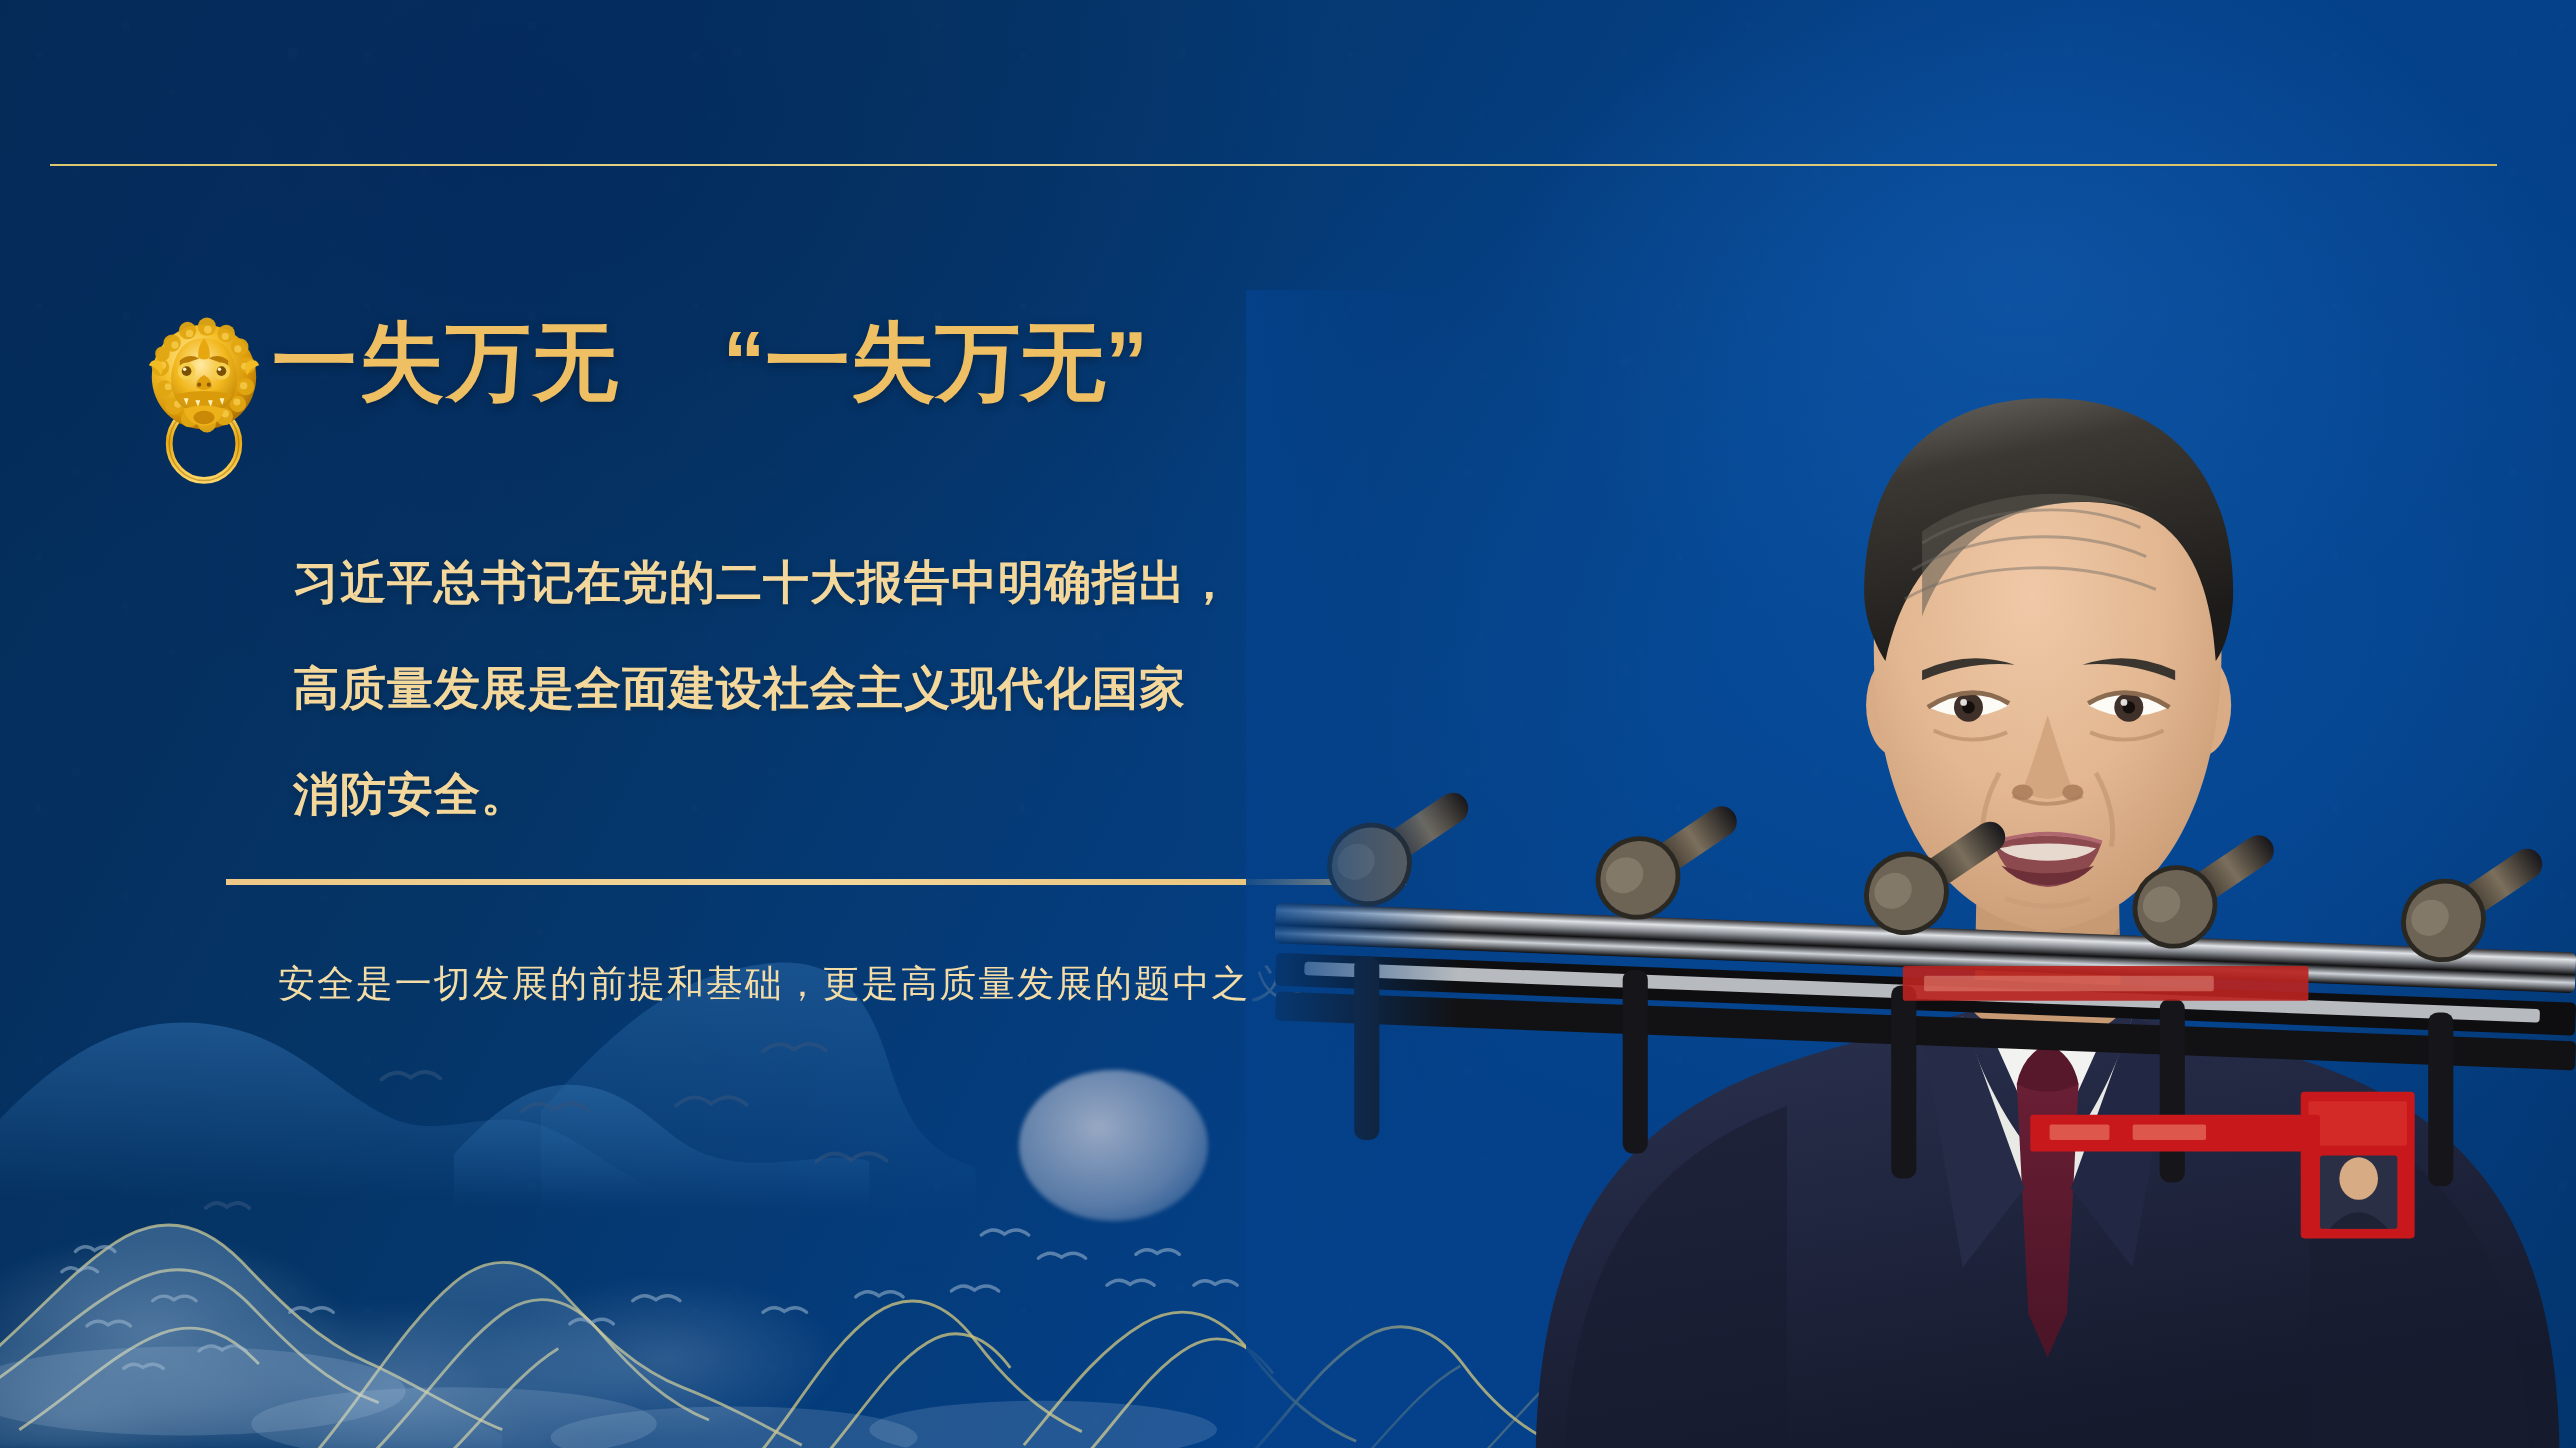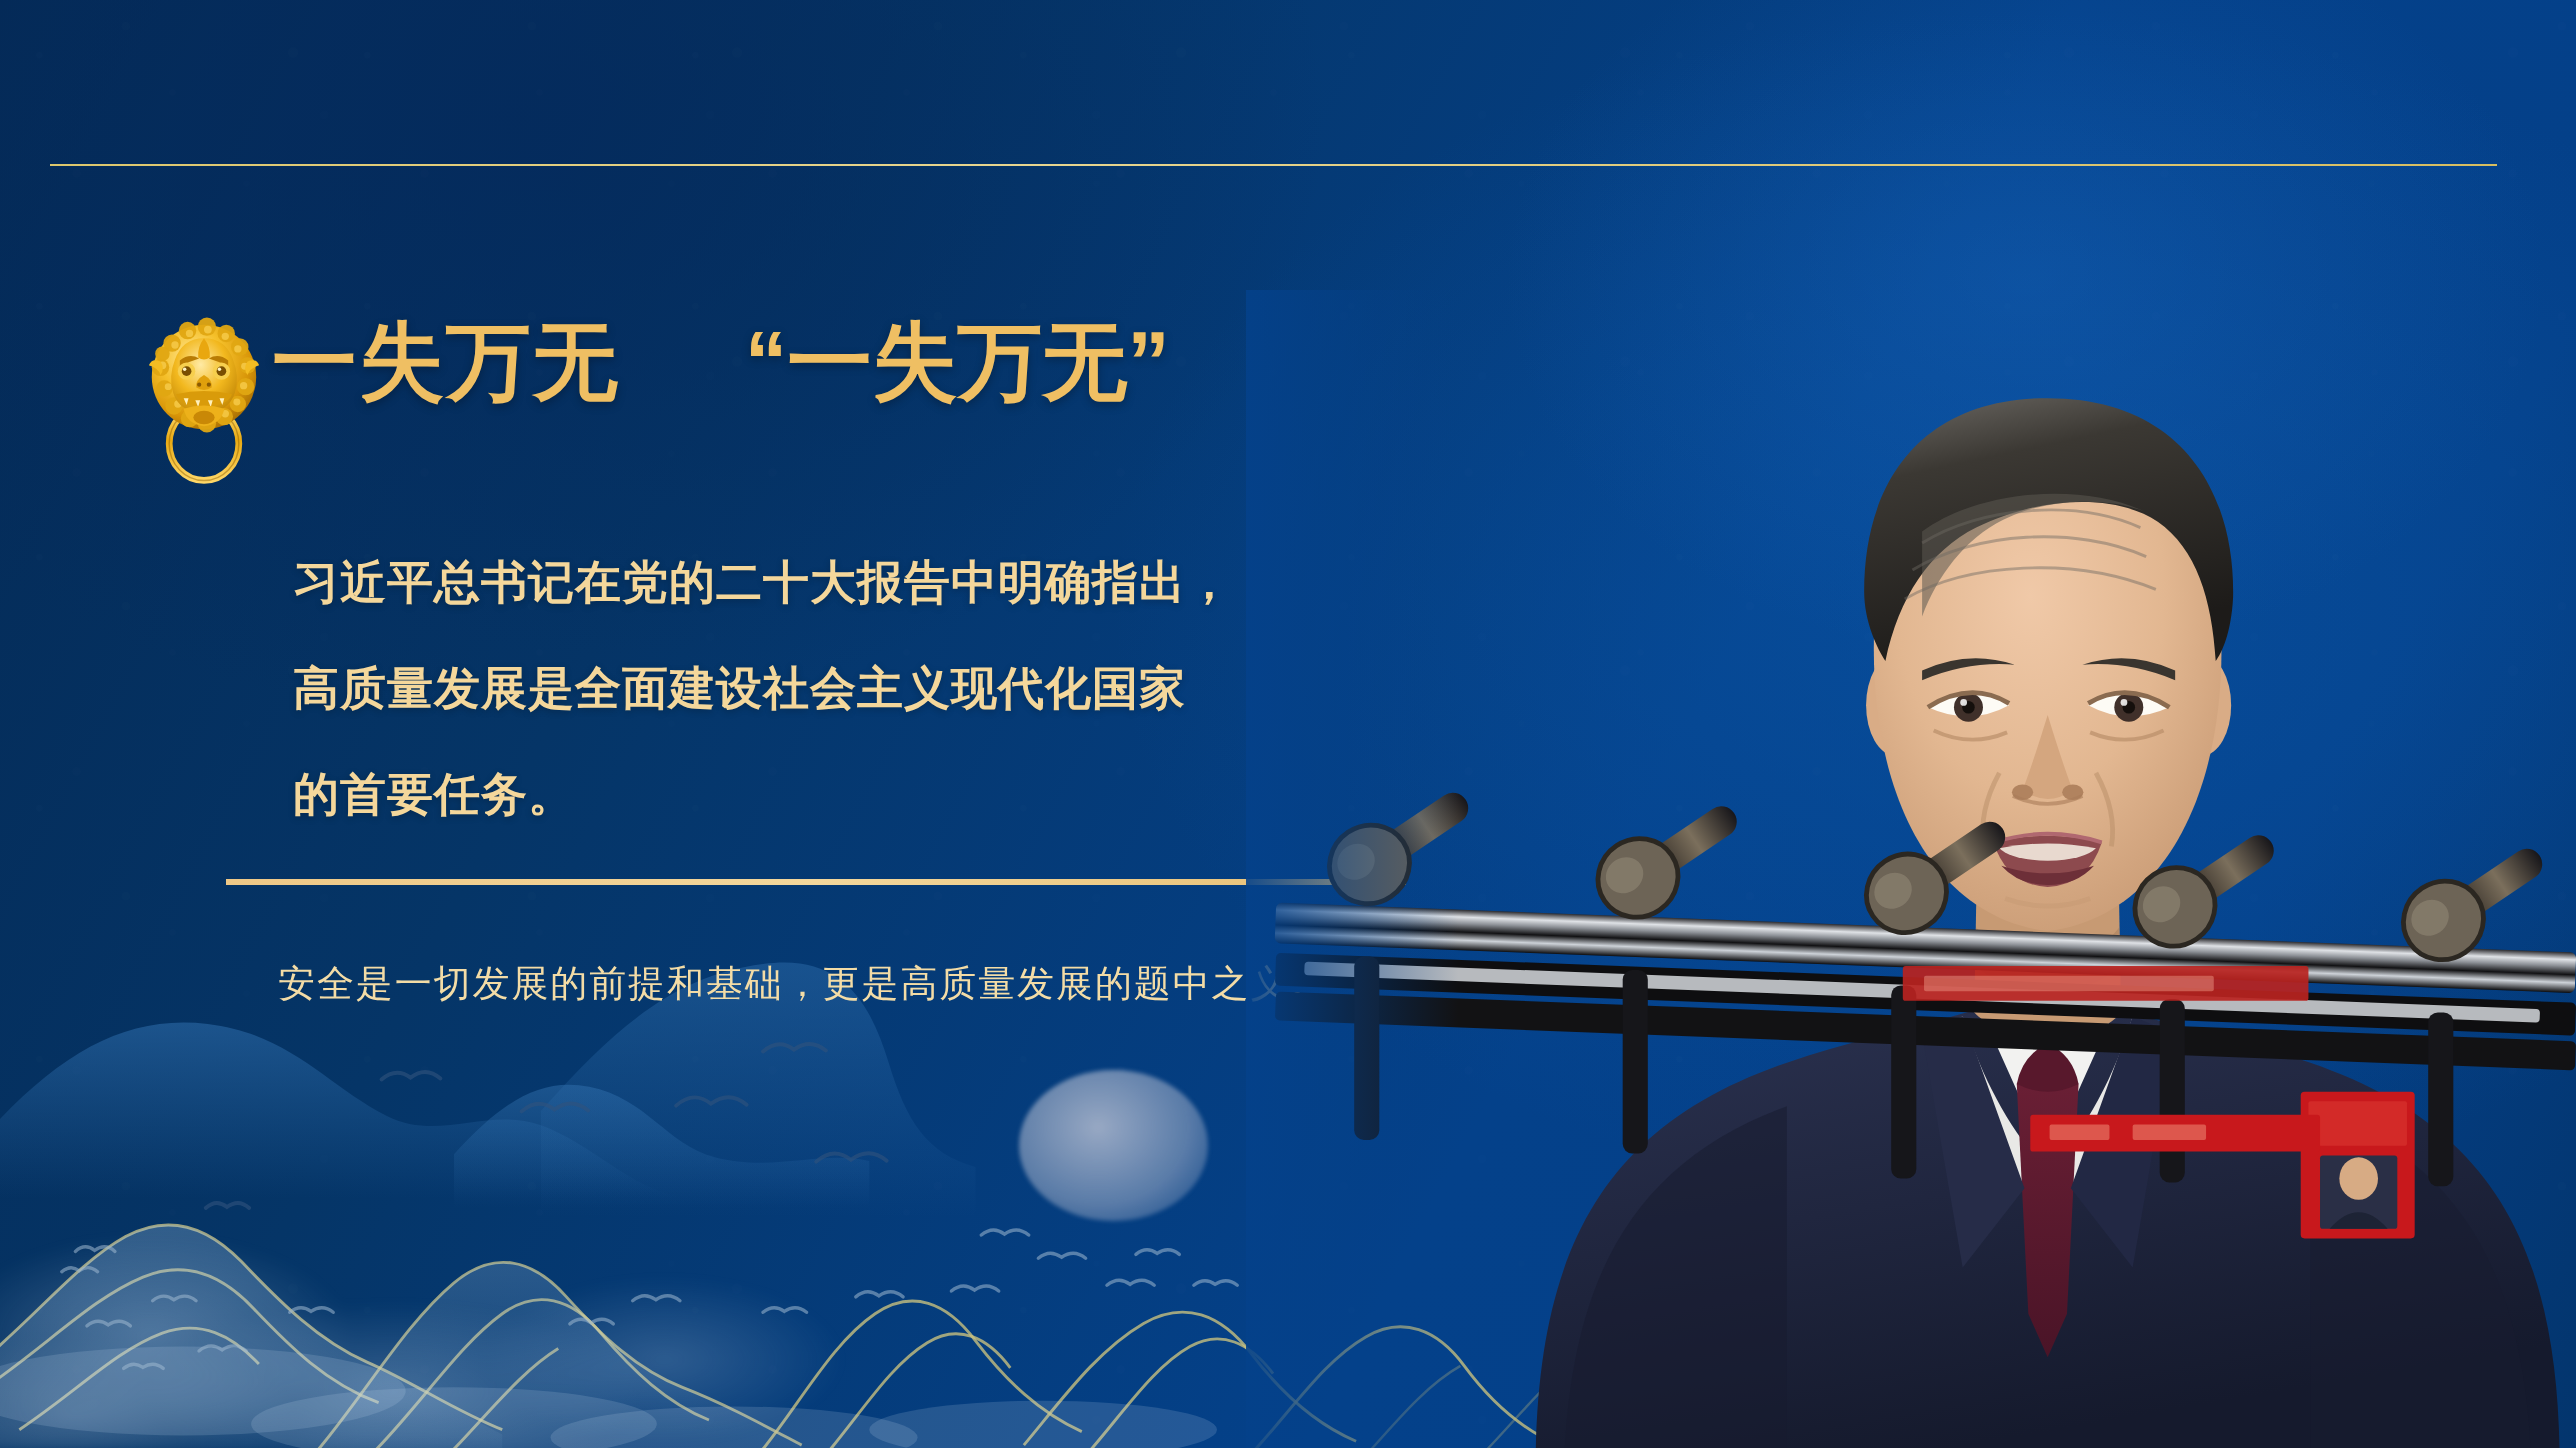--- a/index.html
+++ b/index.html
@@ -60,21 +60,21 @@
 
   
   .knocker{ position:absolute; left:145px; top:317px; width:118px; height:176px; }
 
   .title{
     position:absolute; left:272px; top:319px;
     font-size:85px; font-weight:700; letter-spacing:1.9px; line-height:1;
     color:#efbf63; white-space:nowrap;
     text-shadow:0 2.9px 9.7px rgba(0,0,0,.28);
   }
-  .title .q{ letter-spacing:0;margin-left:22px; }
+  .title .q{ letter-spacing:0; }
   .title-gap{ display:inline-block; width:52px; }
 
   .body-copy{
     position:absolute; left:293px; top:529px; width:1140px;
     font-size:46px; font-weight:700; line-height:106px; letter-spacing:1px;
     color:#f4d79b; text-shadow:0 1.9px 7.7px rgba(0,0,0,.22);
   }
   .body-copy div{ white-space:nowrap; }
 
   .divider{
@@ -295,21 +295,21 @@
 
   <div class="title">
     <span>一失万无</span>
     <span class="title-gap"></span>
     <span class="q">“一失万无”</span>
   </div>
 
   <div class="body-copy">
     <div>习近平总书记在党的二十大报告中明确指出，</div>
     <div>高质量发展是全面建设社会主义现代化国家</div>
-    <div>的首要任务。</div>
+    <div>消防安全。</div>
   </div>
 
   <div class="divider"></div>
 
   <div class="subtitle">安全是一切发展的前提和基础，更是高质量发展的题中之义。</div>
 
   <svg class="portrait" viewBox="0 0 1377 1200">
     <defs>
       <radialGradient id="skin" cx="45%" cy="35%" r="70%">
         <stop offset="0%" stop-color="#f0c9a8"></stop>

